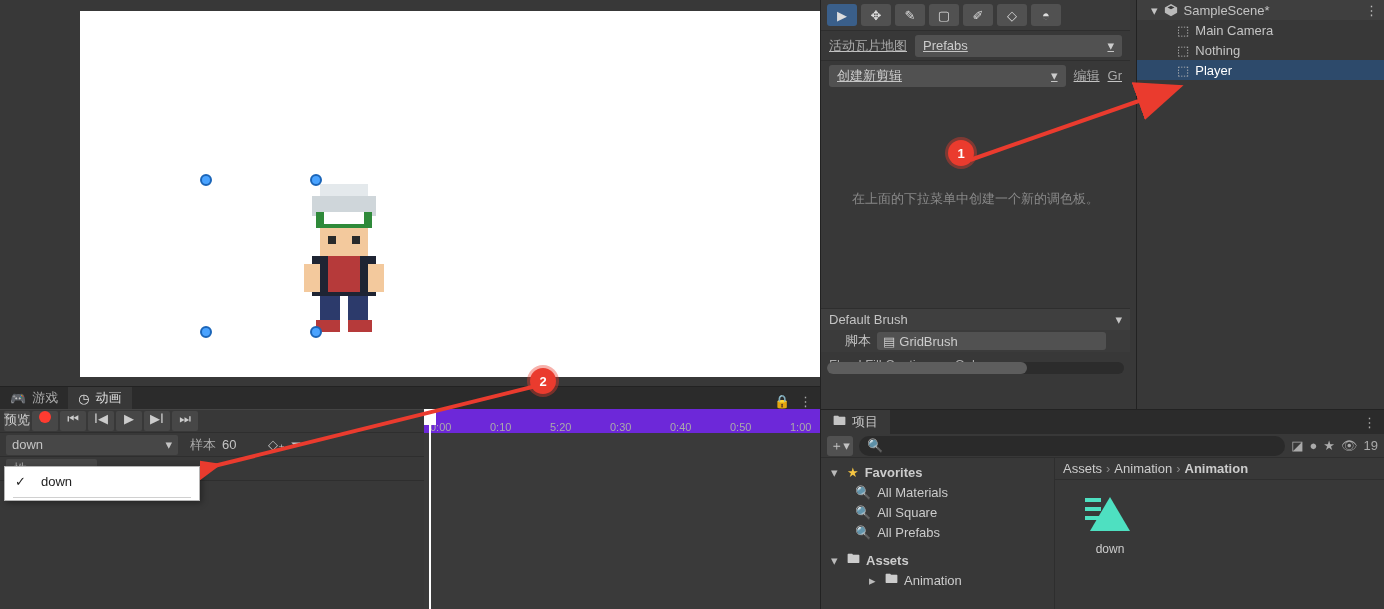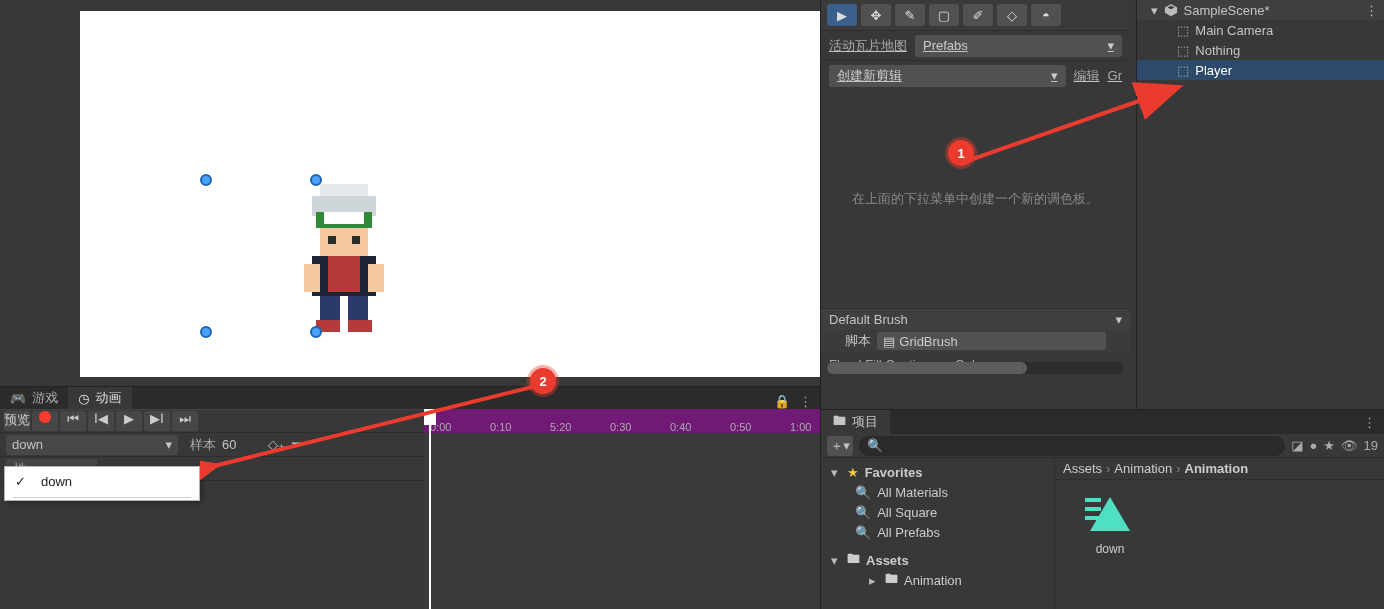--- a/index.html
+++ b/index.html
@@ -47,21 +47,21 @@
   .anim-tab-tools { margin-left:auto; display:flex; align-items:center; gap:8px; padding:0 8px; color:#aaa;}
   .anim-toolbar { height:24px; display:flex; align-items:center; padding:0 4px; gap:2px; border-top:1px solid #444; border-bottom:1px solid #2e2e2e;}
   .anim-toolbar .tbtn { width:26px; height:20px; display:flex; justify-content:center; color:#ccc; background:#474747; border-radius:2px;}
   .anim-toolbar .field { width:60px; height:20px; background:#2a2a2a; border-radius:2px; display:flex; align-items:center; justify-content:center;}
   .rec { width:12px; height:12px; border-radius:50%; background:#ff3b30;}
   .anim-clip-row { height:24px; display:flex; align-items:center; padding:0 6px; gap:6px; border-bottom:1px solid #2e2e2e;}
   .anim-clip-row .dd2 { width:172px; height:20px; background:#474747; border-radius:2px; display:flex; align-items:center; justify-content:space-between; padding:0 6px;}
   .anim-prop { height:24px; display:flex; align-items:center; padding:0 56px; color:#aaa; border-bottom:1px solid #2e2e2e;}
   .anim-prop .propbox { background:#474747; height:20px; padding:0 70px 0 8px; border-radius:2px; display:flex; align-items:center; position:relative; left:-50px;}
 
-  .timeline-head { position:absolute; left:424px; top:22px; right:0; height:24px; background:#701a75; display:flex; align-items:flex-end;}
+  .timeline-head { position:absolute; left:424px; top:22px; right:0; height:24px; background:#6d28d9; display:flex; align-items:flex-end;}
   .timeline-head .tick { position:absolute; bottom:0; font-size:11px; color:#aaa;}
   .timeline-body { position:absolute; left:424px; top:46px; right:0; bottom:0; background:#3a3a3a;}
   .playhead { position:absolute; left:424px; top:22px; width:12px; height:200px;}
   .playhead .flag { width:12px; height:16px; background:#fff;}
   .playhead .line { width:2px; height:200px; background:#fff; margin-left:5px;}
 
   .ctx-menu { position:absolute; left:4px; top:466px; width:196px; background:#fff; border:1px solid #b5b5b5; box-shadow:2px 2px 6px rgba(0,0,0,.35); color:#222;}
   .ctx-item { height:28px; display:flex; align-items:center; padding:0 14px 0 36px; font-size:13px; position:relative;}
   .ctx-item.check::before { content:"✓"; position:absolute; left:10px; }
   .ctx-sep { height:1px; background:#d0d0d0; margin:2px 8px;}

